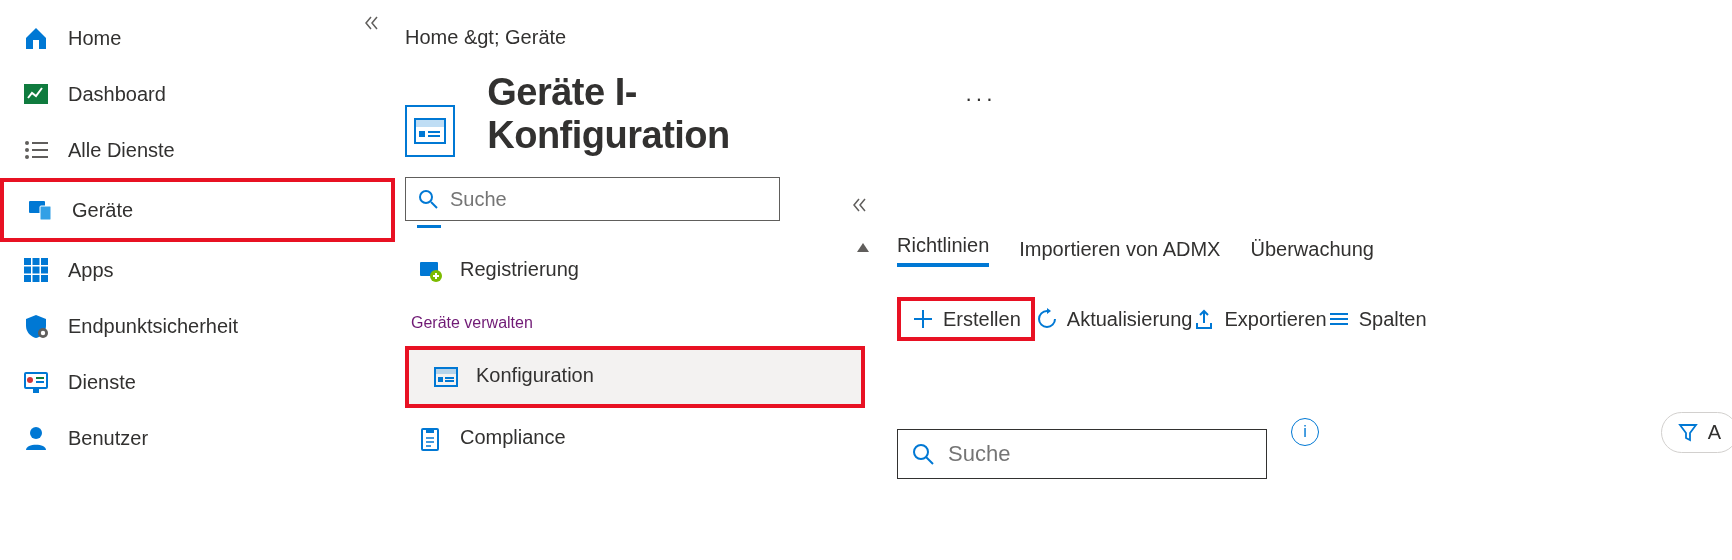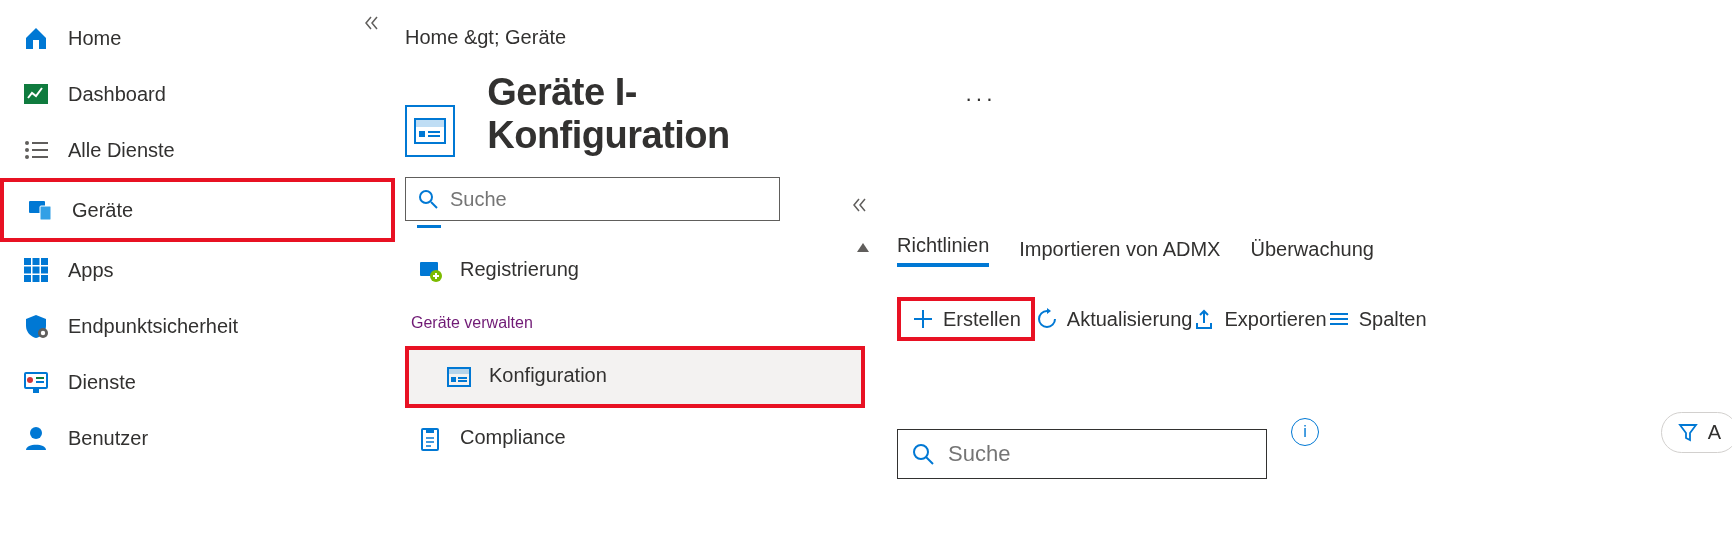--- a/index.html
+++ b/index.html
@@ -66,21 +66,21 @@
   .sub-item {
     display:flex; gap:17px;
     padding: 12px 12px; font-size:20px; cursor:pointer;
   }
   .sub-icon { width:26px; height:26px; display:flex; align-items:center; justify-content:center;}
   .section-label { font-size:16px; padding: 18px 6px 8px 6px; color:#701a75; }
   .config-box {
     border:4px solid #e81123; background:#f3f2f1; cursor:pointer;
     margin-top:6px; width: 460px;
   }
-  .config-box .sub-item { padding: 14px 24px; margin-left: 13px; }
+  .config-box .sub-item { padding: 14px 24px; }
   .blue-under {
     width:24px; height:3px; background:#0078d4; margin-left:12px; margin-top:4px;
   }
   
   .right {
     flex:1; padding: 88px 4px 0 22px; position:relative;
   }
   .ellipsis { position:absolute; top:86px; left:90px; font-size:22px; letter-spacing:3px; color:#323130;}
   .tabs { display:flex; gap:30px; align-items:flex-end; margin-top:124px;}
   .tab { font-size:20px; padding-bottom:6px; cursor:pointer;margin-top:22px; }

